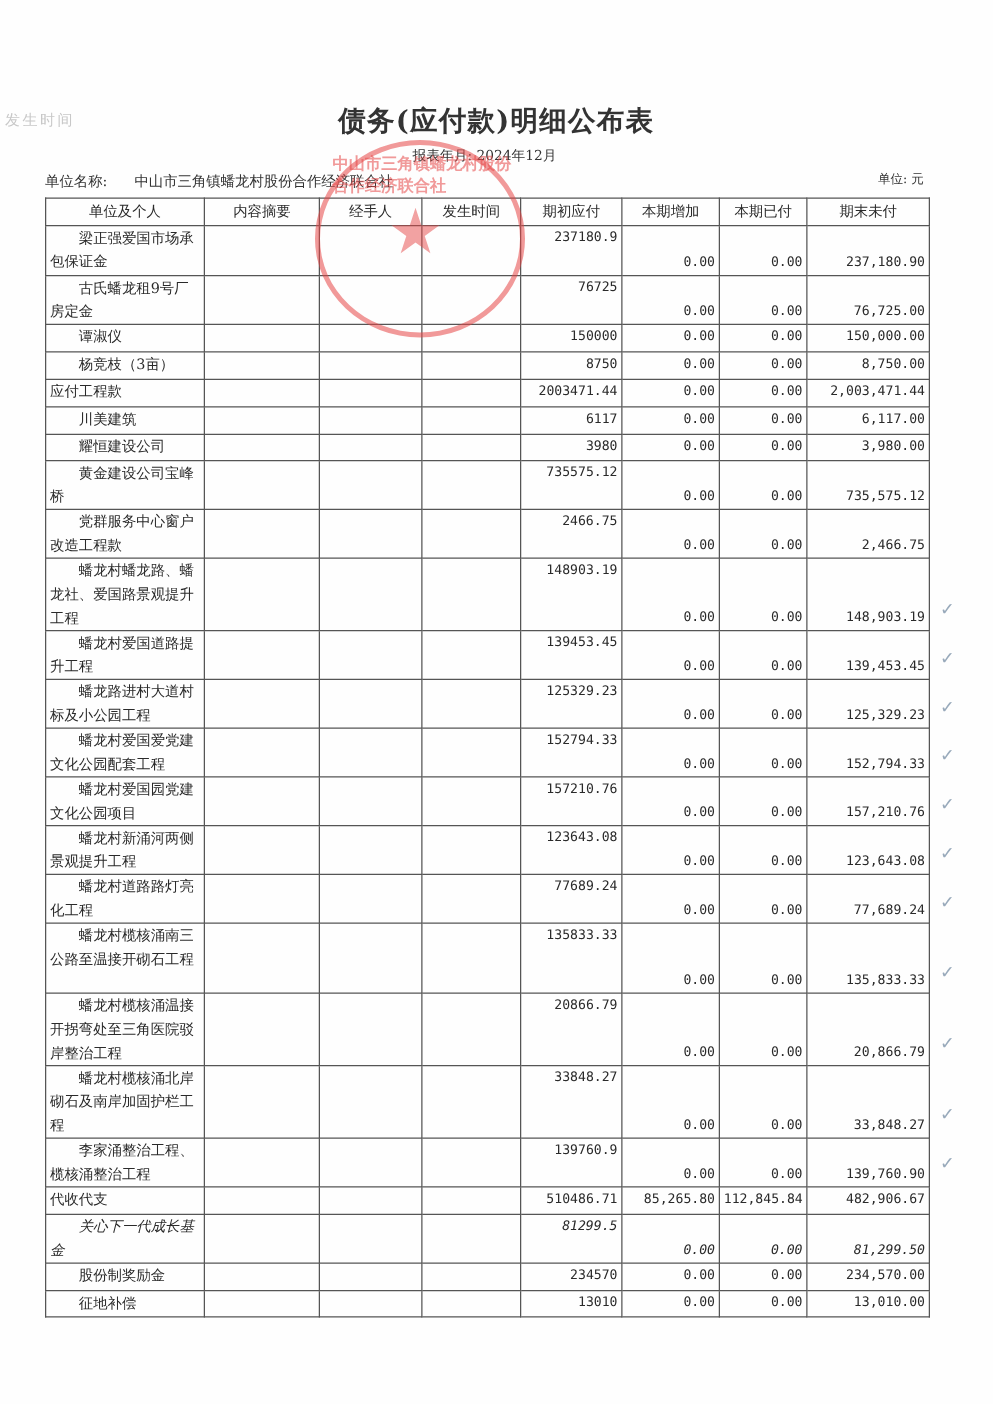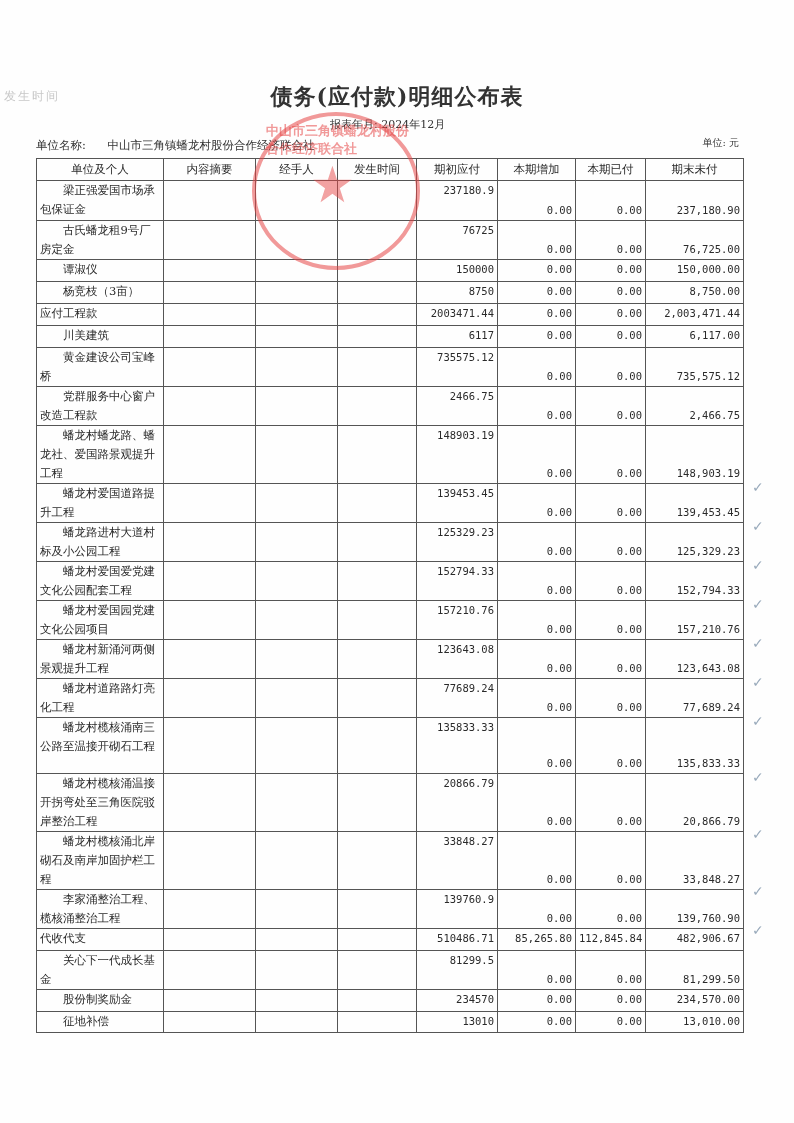--- a/index.html
+++ b/index.html
@@ -115,20 +115,30 @@
       <tr style="height: 22px;">
         <td class="name">川美建筑</td>
         <td class=""></td>
         <td class=""></td>
         <td class=""></td>
         <td class="num">6117</td>
         <td class="num">0.00</td>
         <td class="num">0.00</td>
         <td class="num">6,117.00</td>
       </tr>
+      <tr style="height: 21px;">
+        <td class="name">耀恒建设公司</td>
+        <td class=""></td>
+        <td class=""></td>
+        <td class=""></td>
+        <td class="num">3980</td>
+        <td class="num">0.00</td>
+        <td class="num">0.00</td>
+        <td class="num">3,980.00</td>
+      </tr>
       <tr style="height: 39px;">
         <td class="name">黄金建设公司宝峰桥</td>
         <td class=""></td>
         <td class=""></td>
         <td class=""></td>
         <td class="num">735575.12</td>
         <td class="num b">0.00</td>
         <td class="num b">0.00</td>
         <td class="num b">735,575.12</td>
       </tr>
@@ -255,21 +265,21 @@
       <tr style="height: 22px;">
         <td class="name top">代收代支</td>
         <td class=""></td>
         <td class=""></td>
         <td class=""></td>
         <td class="num">510486.71</td>
         <td class="num">85,265.80</td>
         <td class="num">112,845.84</td>
         <td class="num">482,906.67</td>
       </tr>
-      <tr style="height: 39px;">
+      <tr style="height: 39px; font-style: italic;">
         <td class="name">关心下一代成长基金</td>
         <td class=""></td>
         <td class=""></td>
         <td class=""></td>
         <td class="num">81299.5</td>
         <td class="num b">0.00</td>
         <td class="num b">0.00</td>
         <td class="num b">81,299.50</td>
       </tr>
       <tr style="height: 22px; margin-top: 37px;">

